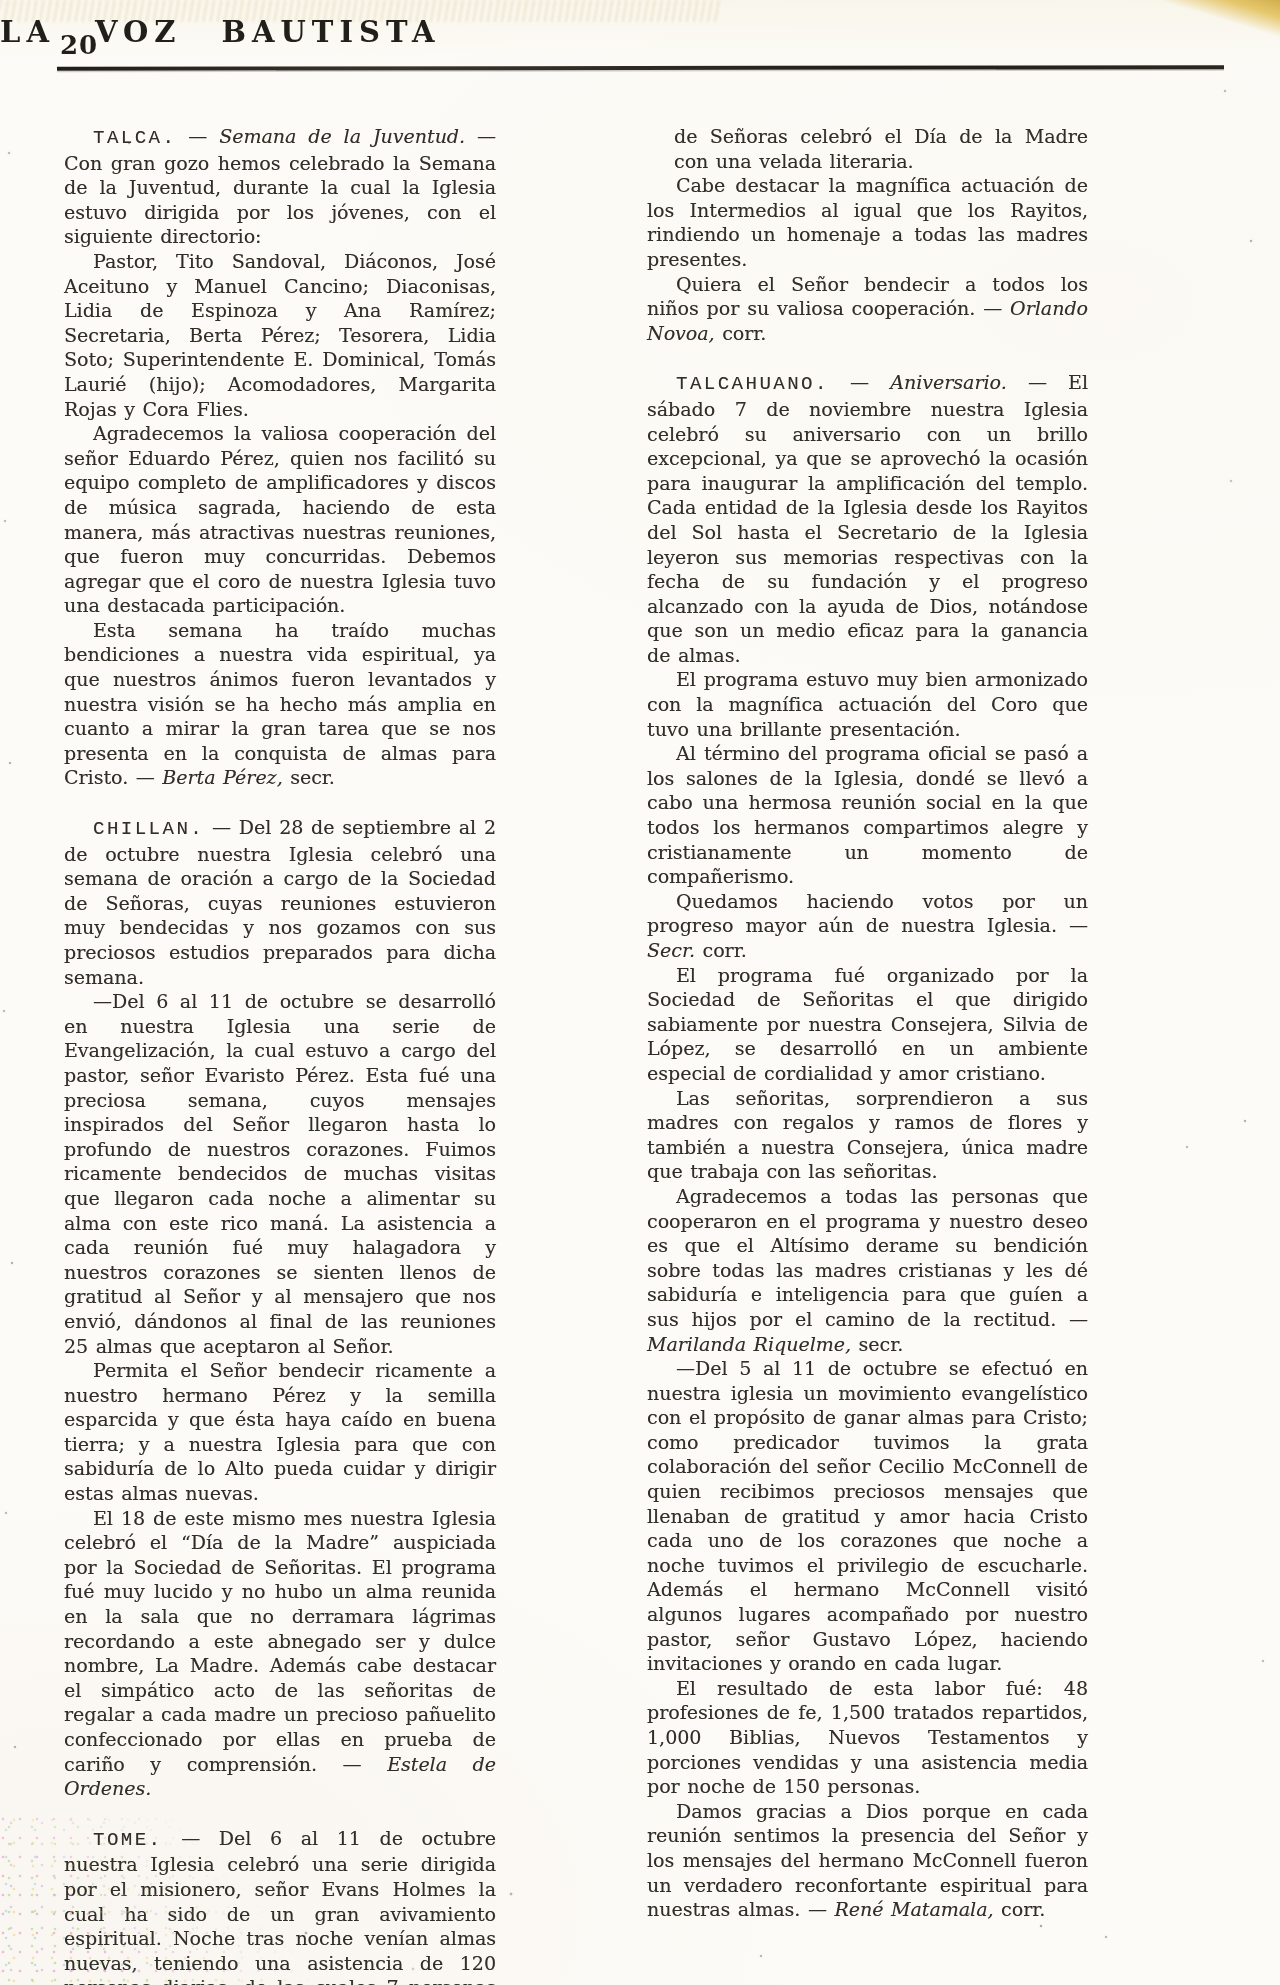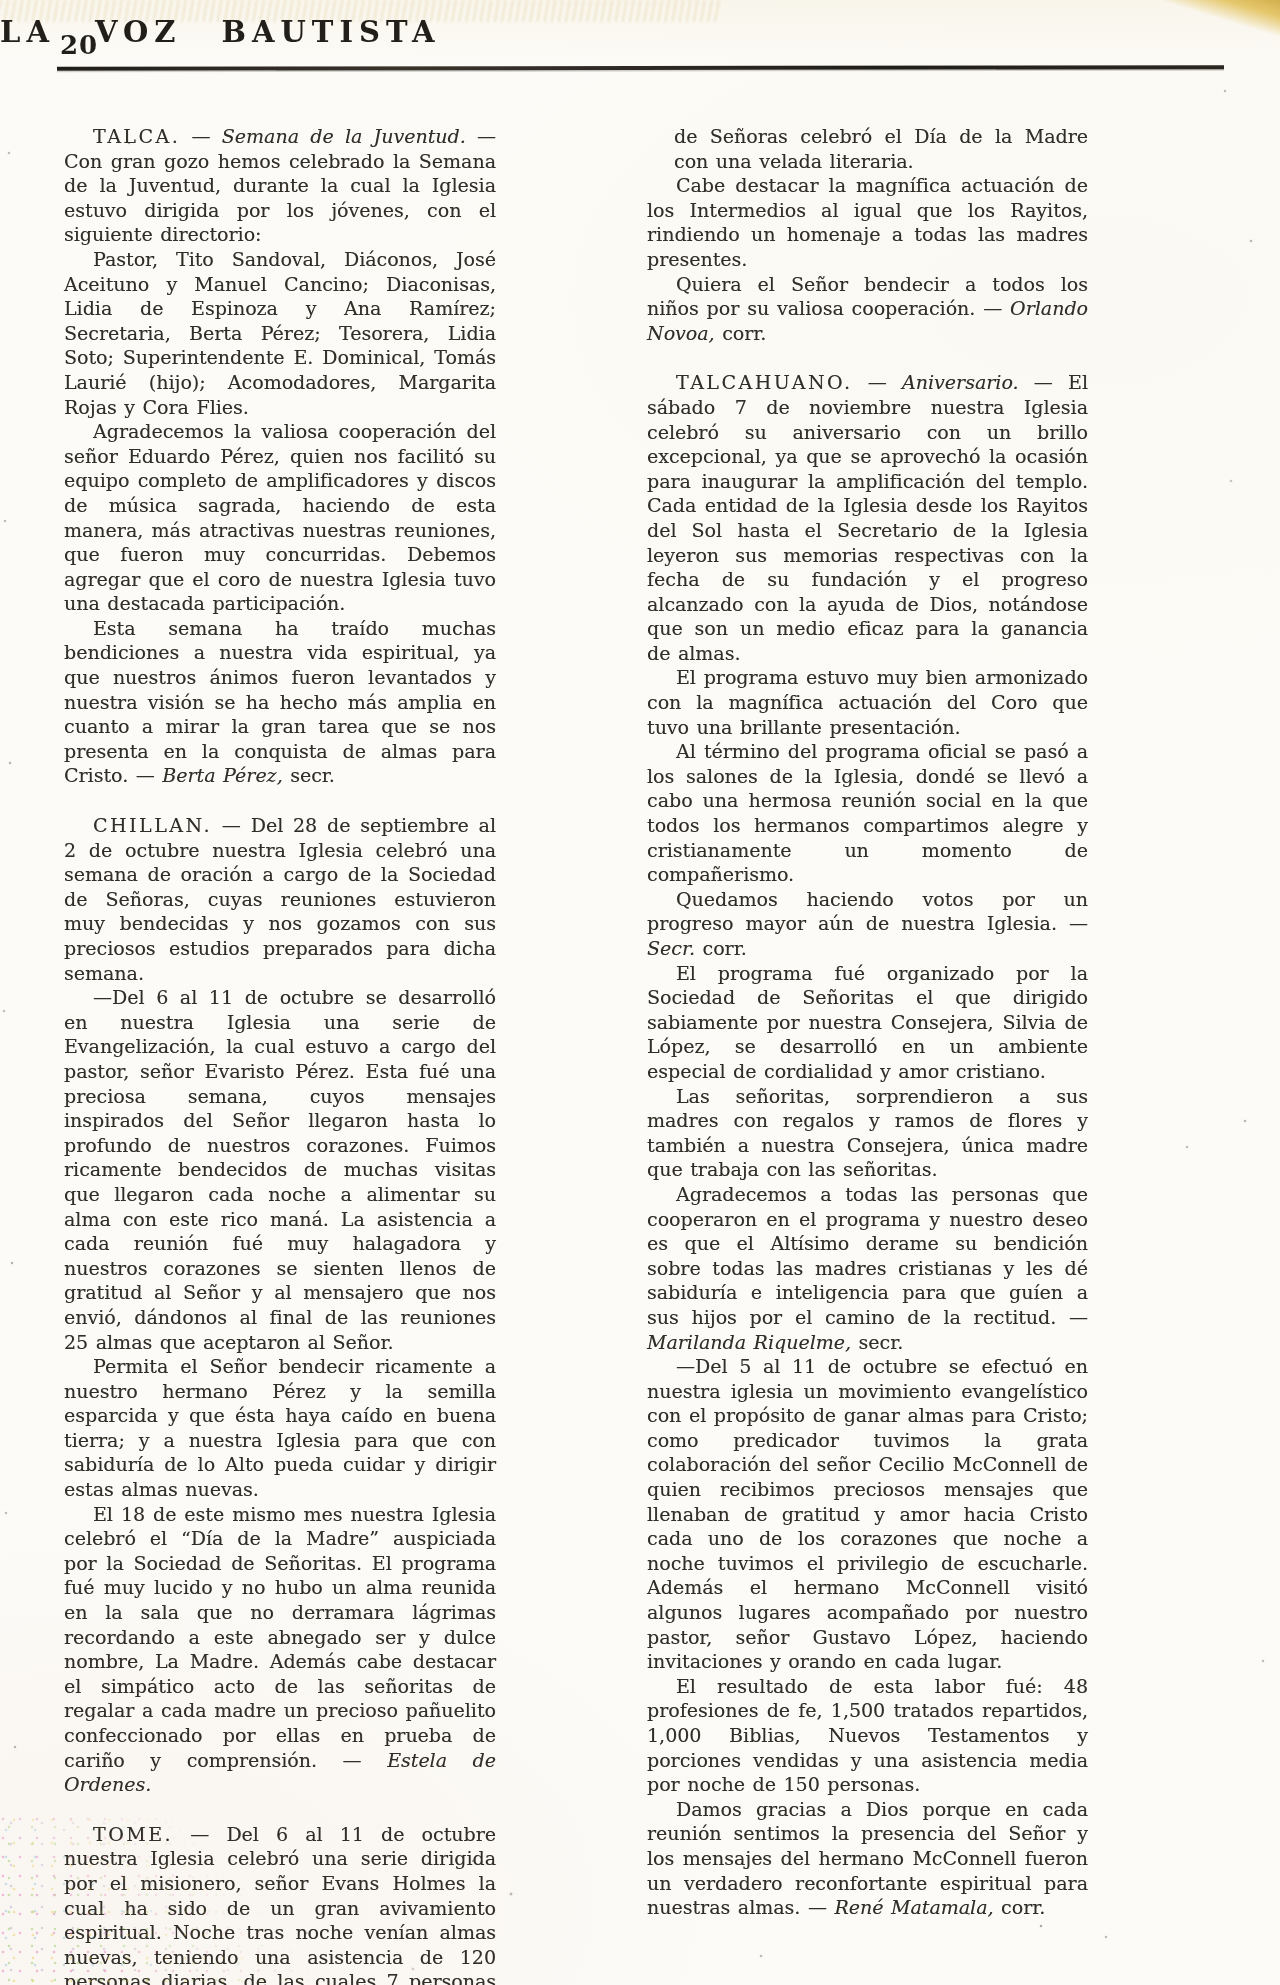--- a/index.html
+++ b/index.html
@@ -45,21 +45,21 @@
     word-spacing: 1.5px;
     hyphens: auto; -webkit-hyphens: auto;
     color: #312d27;
     text-shadow: 0.25px 0.3px 0.2px rgba(49,45,39,.4);
   }
   .column.left  { left: 64px;  width: 432px; }
   .column.right { left: 647px; width: 441px; }
   .para { margin: 0; text-indent: 29px; }
   .para.cont { text-indent: 0; margin-left: 27px; }
   .section-start { margin-top: 25px; }
-  .sec { letter-spacing: 2.5px; }
+  .sec { letter-spacing: 2.5px; font-family: Liberation Mono, monospace; }
   i, .sig { font-style: italic; }
   
   .top-streaks {
     position: absolute; top: 0; left: 0; width: 720px; height: 22px;
     background: repeating-linear-gradient(100deg,
       rgba(208,184,112,.28) 0 2px, rgba(255,255,255,0) 2px 7px);
     filter: blur(1px); pointer-events: none;
   }
   .corner-wedge {
     position: absolute; top: -20px; right: -34px; width: 150px; height: 44px;

